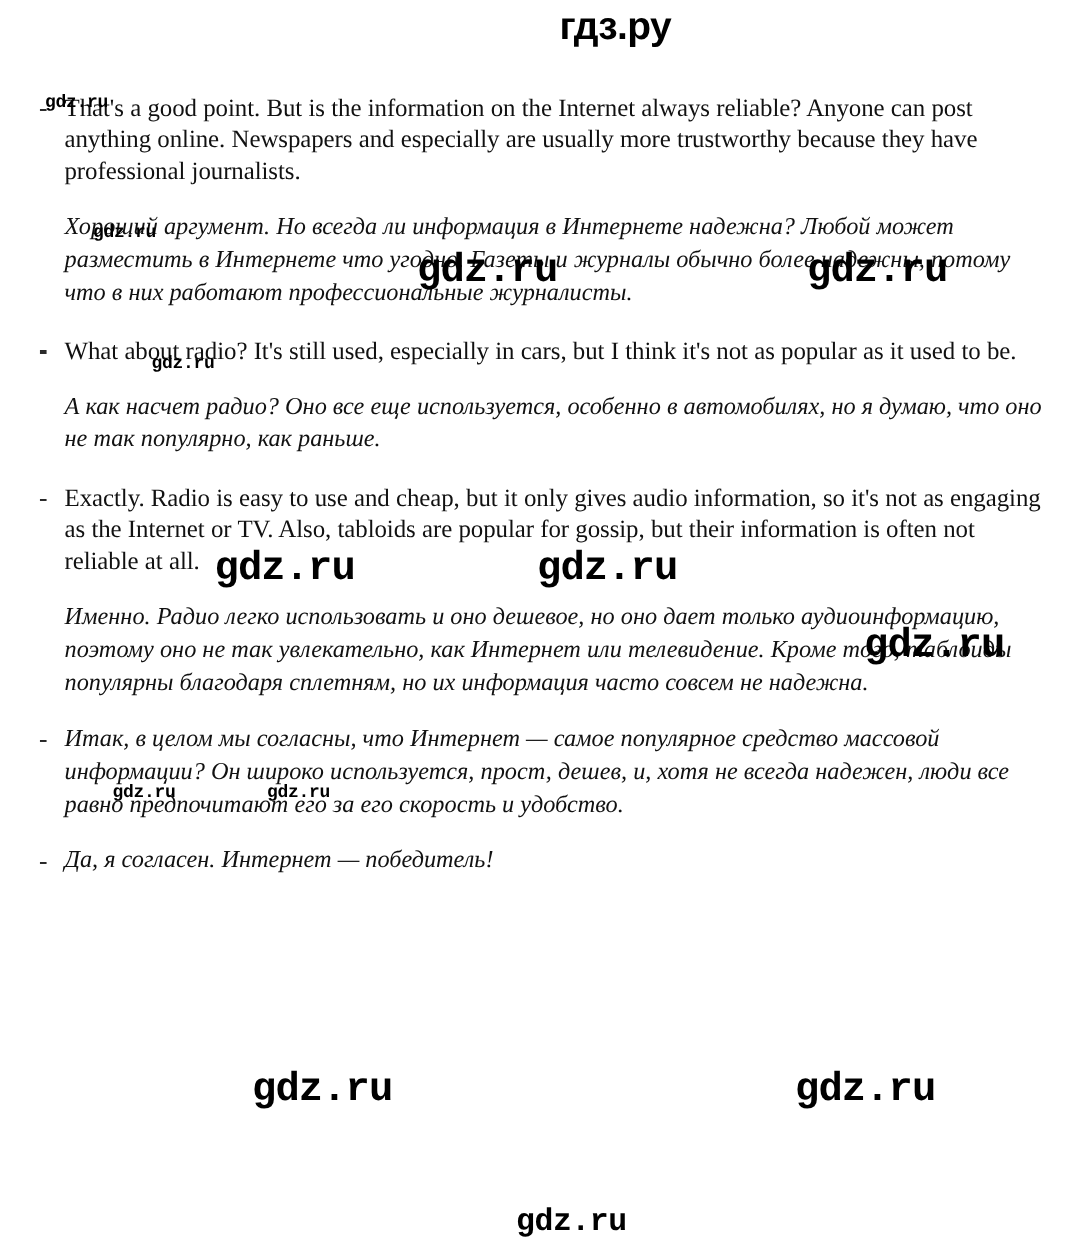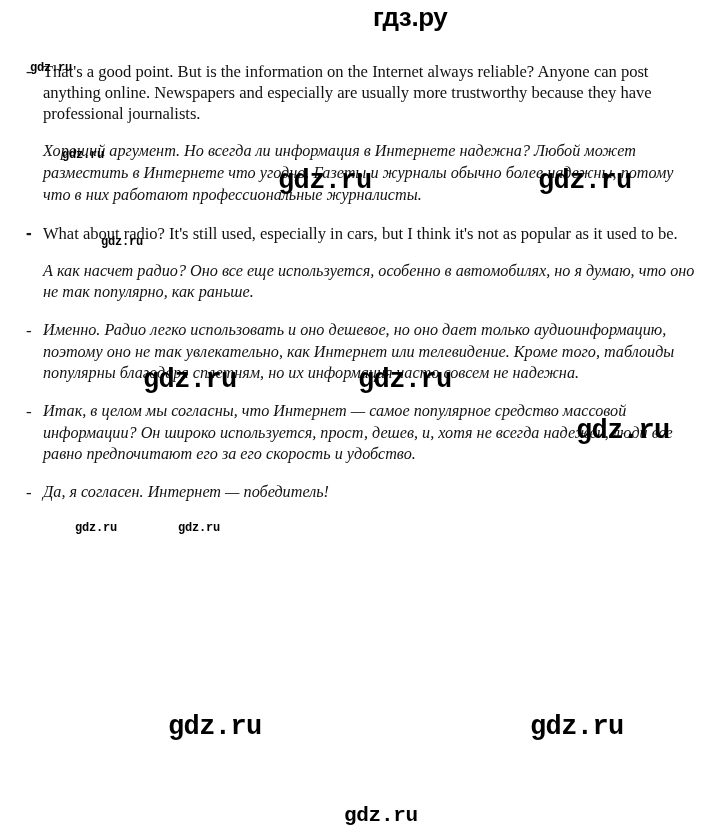--- a/index.html
+++ b/index.html
@@ -126,20 +126,21 @@
     </li>
 
     <li class="dialogue-item">
       <span class="bullet-dash">-</span>
       <p class="line-en">What about radio? It's still used, especially in cars, but I think it's not as popular as it used to be.</p>
       <p class="line-ru">А как насчет радио? Оно все еще используется, особенно в автомобилях, но я думаю, что оно не так популярно, как раньше.</p>
     </li>
 
     <li class="dialogue-item">
       <span class="bullet-dash">-</span>
+      <p class="line-en">Exactly. Radio is easy to use and cheap, but it only gives audio information, so it's not as engaging as the Internet or TV. Also, tabloids are popular for gossip, but their information is often not reliable at all.</p>
       <p class="line-ru">Именно. Радио легко использовать и оно дешевое, но оно дает только аудиоинформацию, поэтому оно не так увлекательно, как Интернет или телевидение. Кроме того, таблоиды популярны благодаря сплетням, но их информация часто совсем не надежна.</p>
     </li>
 
     <li class="dialogue-item">
       <span class="bullet-dash">-</span>
       <p class="line-ru">Итак, в целом мы согласны, что Интернет — самое популярное средство массовой информации? Он широко используется, прост, дешев, и, хотя не всегда надежен, люди все равно предпочитают его за его скорость и удобство.</p>
     </li>
 
     <li class="dialogue-item">
       <span class="bullet-dash">-</span>

